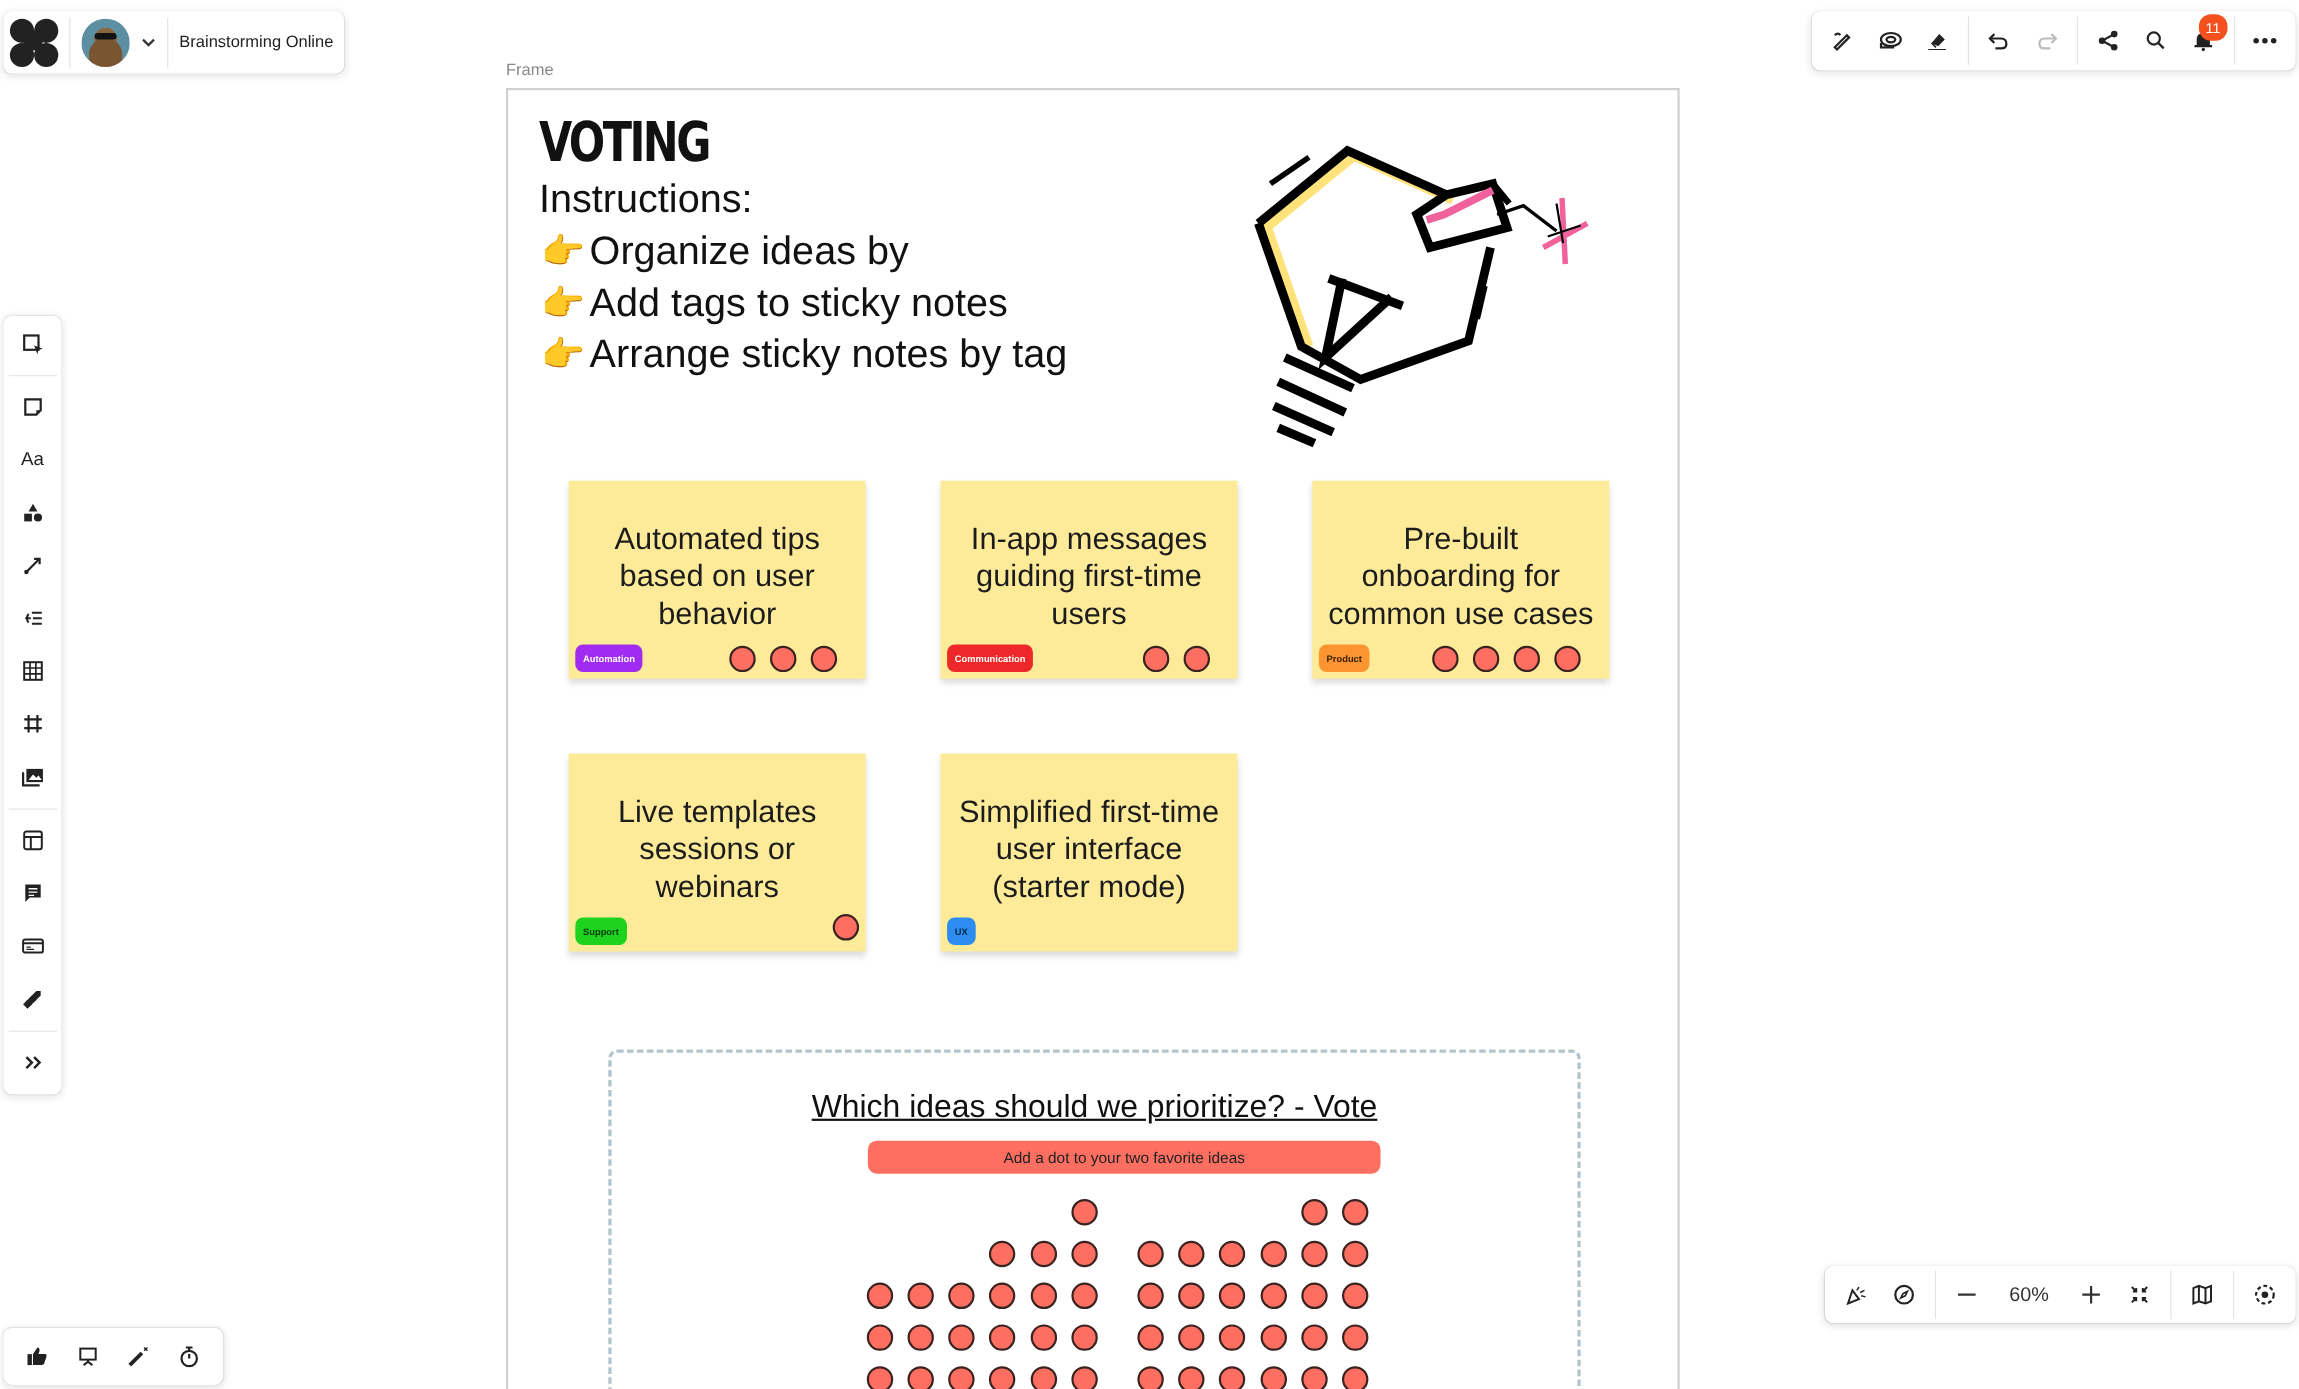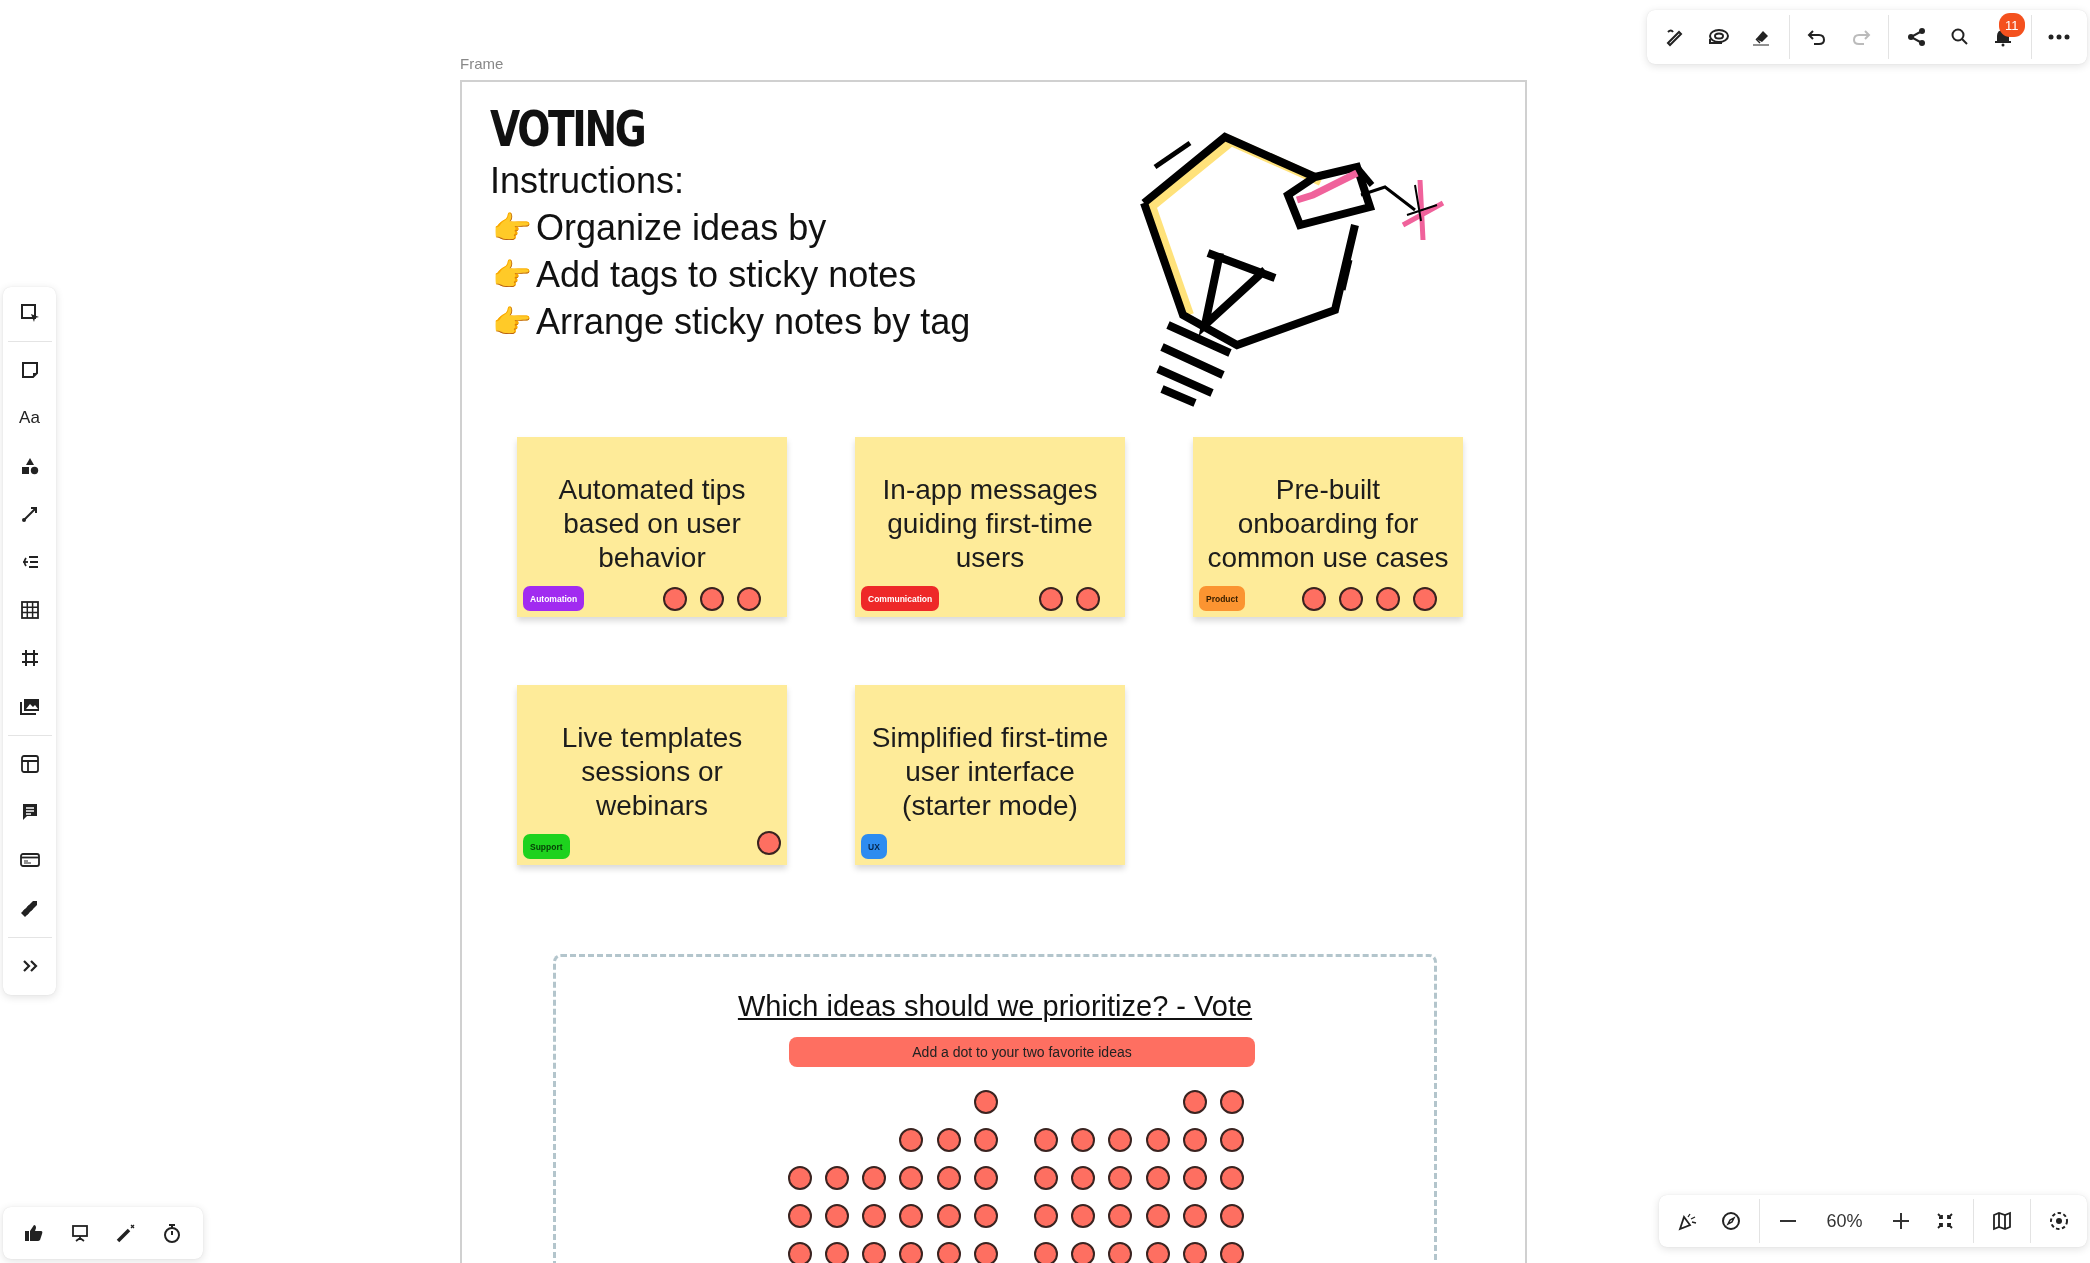--- a/index.html
+++ b/index.html
@@ -25,21 +25,21 @@
   .badge { position: absolute; top: -2px; right: 0px; background: #f4511e; color: #fff; font-size: 13px; border-radius: 11px; min-width: 26px; height: 24px; display: flex; align-items: center; justify-content: center; padding: 0 5px; }
 
   
   .leftbar { left: 3px; top: 287px; width: 53px; height: 708px; display: flex; flex-direction: column; align-items: center; padding-top: 6px; }
   .lb-btn { width: 40px; height: 40px; display: flex; align-items: center; justify-content: center; margin-bottom: 9px; font-size: 17px; color: #222; }
   .lb-sep { width: 44px; height: 1px; background: #e4e4e4; margin: 0 0 9px 0; }
 
   
   .botleft { left: 3px; top: 1207px; width: 200px; height: 52px; display: flex; align-items: center; justify-content: space-around; padding: 0 8px; }
   
-  .botright { left: 1659px; top: 1195px; width: 428px; height: 52px; display: flex; align-items: center; padding: 0 6px; }
+  .botright { left: 1659px; top: 1151px; width: 428px; height: 52px; display: flex; align-items: center; padding: 0 6px; }
   .zoom-val { width: 70px; text-align: center; font-size: 18px; color: #333; }
 
   
   .frame-label { position: absolute; left: 460px; top: 55px; font-size: 15px; color: #888; }
   .frame { position: absolute; left: 460px; top: 80px; width: 1067px; height: 1200px; border: 2px solid #d0d0d0; background: #fff; }
 
   .voting-title { position: absolute; left: 490px; top: 100px; font-family: "DejaVu Sans", sans-serif; font-weight: bold; font-size: 50px; letter-spacing: -3px; transform: scaleX(0.78); transform-origin: left; color: #111; }
   .instr-head { position: absolute; left: 490px; top: 160px; font-size: 36px; color: #111; }
   .instr { position: absolute; left: 492px; font-size: 36px; color: #111; display: flex; align-items: center; }
   .hand { display: inline-block; width: 44px; font-size: 32px; }
@@ -55,20 +55,38 @@
   .vote-box { position: absolute; left: 553px; top: 954px; width: 884px; height: 320px; border: 3px dashed #b3c5cc; border-radius: 8px; }
   .vote-title { position: absolute; left: 553px; width: 884px; top: 990px; text-align: center; font-size: 29px; text-decoration: underline; color: #111; }
   .vote-pill { position: absolute; left: 789px; top: 1037px; width: 466px; height: 30px; background: #fe6f61; border-radius: 8px; text-align: center; font-size: 14px; line-height: 30px; color: #222; }
   .grid-dot { position: absolute; }
 </style>
 </head>
 <body>
 
 <div class="canvas">
 
+  <div class="panel topleft">
+    <div class="logo">
+      <span style="left:2px;top:3px;"></span>
+        <span style="left:24px;top:3px;"></span>
+      <span style="left:2px;top:25px;"></span>
+        <span style="left:24px;top:25px;"></span>
+      <span style="left:14px;top:14px;width:18px;height:18px;"></span>
+    </div>
+    <div class="vdiv" style="margin-left:6px;"></div>
+    <div class="avatar"></div>
+    <div class="chev">
+      <svg width="14" height="10" viewBox="0 0 14 10">
+          <path d="M2 2 L7 7 L12 2" stroke="#333" stroke-width="2" fill="none"></path>
+        </svg>
+    </div>
+    <div class="vdiv"></div>
+    <div class="board-title">Brainstorming Online</div>
+  </div>
 
   <div class="panel topright">
     <div class="tb-btn">
       <svg width="20" height="20" viewBox="0 0 20 20">
           <path d="M3 16 L14 5 L16 7 L5 18 Z" fill="none" stroke="#222" stroke-width="2"></path>
           <path d="M3 5 Q6 2 8 5" stroke="#222" stroke-width="2" fill="none"></path>
         </svg>
     </div>
     <div class="tb-btn">
       <svg width="24" height="20" viewBox="0 0 24 20">

